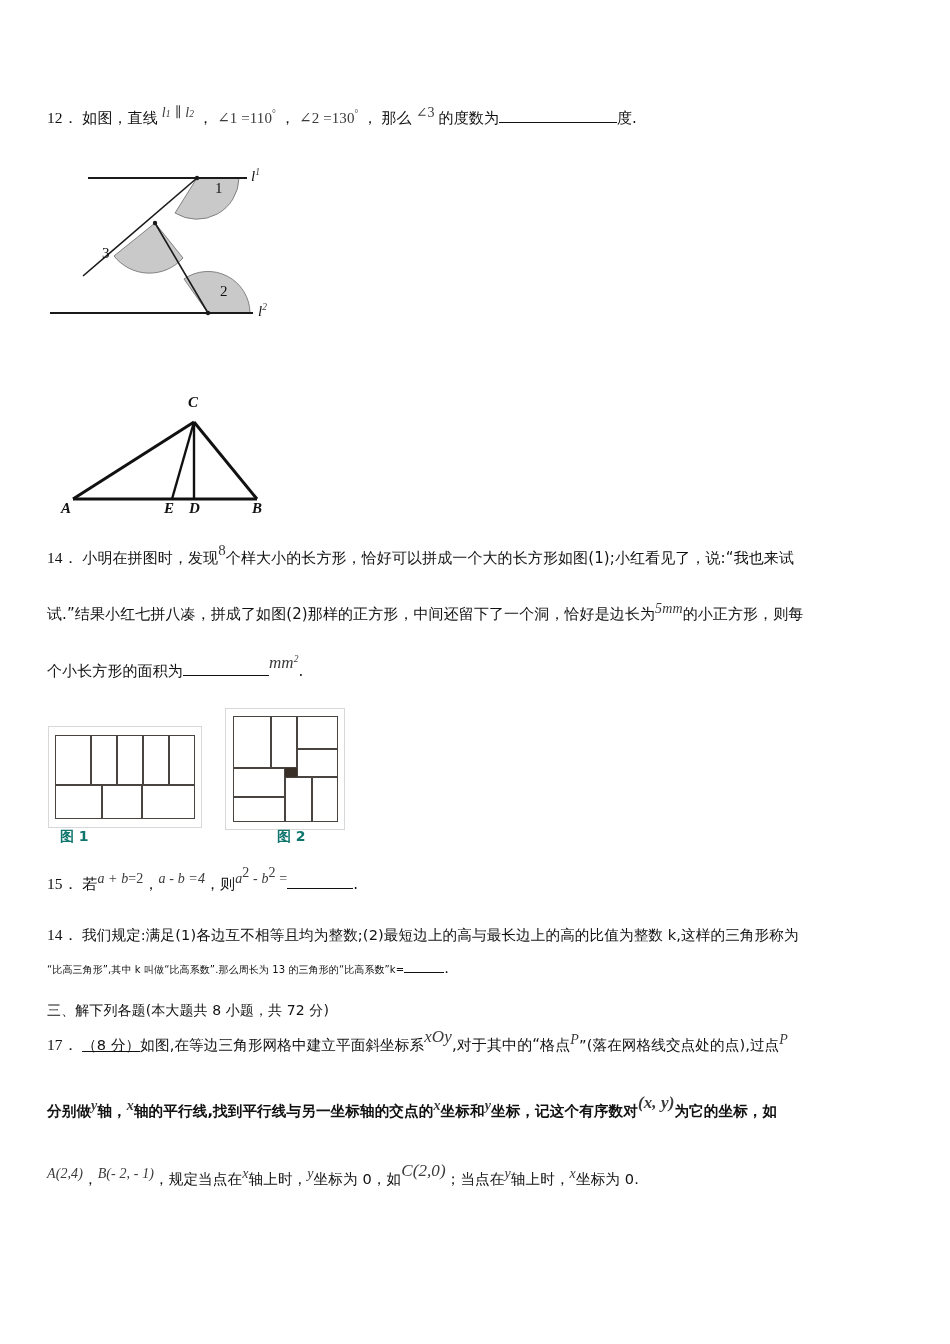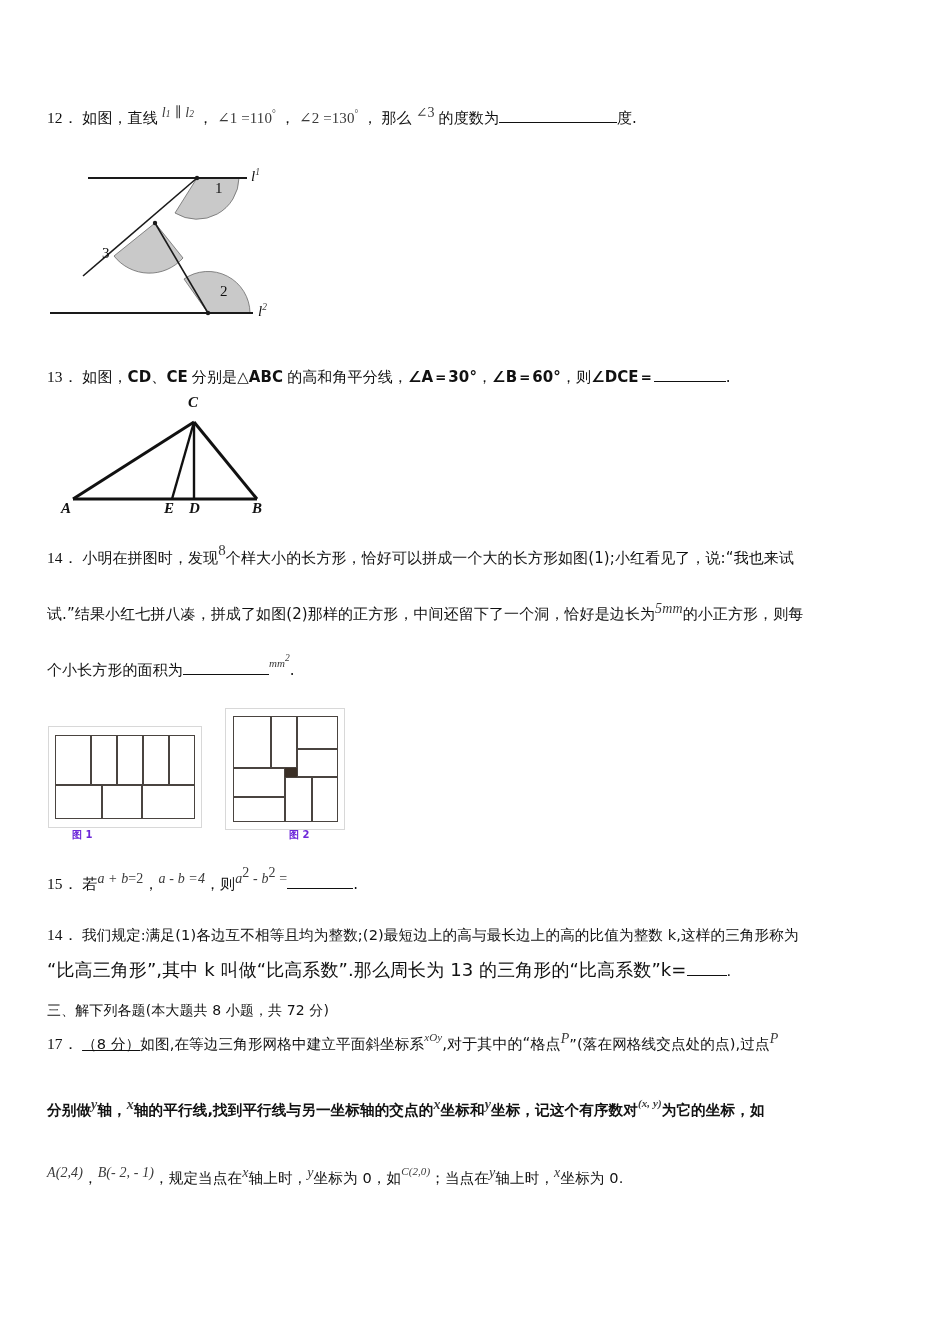--- a/index.html
+++ b/index.html
@@ -39,21 +39,21 @@
   }
   .cnb {
     font-family: "DejaVu Sans", "Liberation Sans", sans-serif;
     font-size: 15px;
     font-weight: bold;
   }
   .mi {
     font-family: "Liberation Serif", "DejaVu Serif", serif;
     font-style: italic;
     color: #3a3a3a;
-    font-size: 11px;
+    font-size: 17px;
   }
   .mn {
     font-family: "Liberation Serif", "DejaVu Serif", serif;
     color: #3a3a3a;
     font-size: 15px;
   }
   .sup {
     font-size: 9.5px;
     vertical-align: super;
     font-family: "Liberation Serif", serif;
@@ -86,24 +86,23 @@
   .b-mid  { width: 72px; }
   .b-sm   { width: 66px; }
   .b-xs   { width: 40px; }
   .b-md   { width: 86px; }
 
   
   .fig { position: absolute; }
   .figlabel {
     position: absolute;
     font-family: "DejaVu Sans", "Liberation Sans", sans-serif;
-    font-size: 10px;
+    font-size: 14px;
     font-weight: bold;
-    color: #6d28d9;
-    margin-left: 12px;
+    color: #0f766e;
   }
   .gridbox {
     position: absolute;
     border: 1px solid #d8d8d8;
     background: #fff;
   }
   .cell {
     position: absolute;
     border: 1.6px solid #4a4440;
     background: #ffffff;
@@ -158,26 +157,20 @@
       <circle cx="110" cy="68" r="2.2" fill="#1a1a1a"></circle>
       <circle cx="163" cy="158" r="2.2" fill="#1a1a1a"></circle>
     </svg>
     <div style="position:absolute; left:170px; top:25px; font-family:'Liberation Serif',serif; font-size:15px;">1</div>
     <div style="position:absolute; left:57px; top:90px; font-family:'Liberation Serif',serif; font-size:15px;">3</div>
     <div style="position:absolute; left:175px; top:128px; font-family:'Liberation Serif',serif; font-size:15px;">2</div>
     <div style="position:absolute; left:206px; top:12px; font-family:'Liberation Serif',serif; font-style:italic; font-size:15px;"><span>l</span><span class="sup">1</span></div>
     <div style="position:absolute; left:213px; top:147px; font-family:'Liberation Serif',serif; font-style:italic; font-size:15px;"><span>l</span><span class="sup">2</span></div>
   </div>
 
-  <div class="qline" style="left:47px; top:367px;">
-    <span class="qnum">13．</span>
-    <span class="cn">如图，</span><span class="cnb">CD</span><span class="cn">、</span><span class="cnb">CE</span>
-    <span class="cn">分别是</span><span class="cnb">△ABC</span>
-    <span class="cn">的高和角平分线，</span><span class="cnb">∠A＝30°</span><span class="cn">，</span><span class="cnb">∠B＝60°</span><span class="cn">，则</span><span class="cnb">∠DCE＝</span><span class="blank b-mid"></span><span class="cn">.</span>
-  </div>
 
   <div class="fig" style="left:55px; top:396px; width:225px; height:130px;">
     <svg width="225" height="130" viewBox="0 0 225 130">
 
       <line x1="18" y1="103" x2="202" y2="103" stroke="#111" stroke-width="3"></line>
 
       <line x1="18" y1="103" x2="139" y2="26" stroke="#111" stroke-width="3"></line>
 
       <line x1="139" y1="26" x2="202" y2="103" stroke="#111" stroke-width="3"></line>
 
@@ -231,21 +224,21 @@
   <div class="qline" style="left:47px; top:870px;">
     <span class="qnum">15．</span>
     <span class="cn">若</span><span class="mi raise-sm">a + b</span><span class="mn raise-sm">=2</span><span class="cn">，</span><span class="mi raise-sm">a - b =4</span><span class="cn">，则</span><span class="mi raise-sm">a</span><span class="supn raise-sm">2</span><span class="mi raise-sm"> - b</span><span class="supn raise-sm">2</span><span class="mn raise-sm"> =</span><span class="blank b-sm"></span><span class="cn">.</span>
   </div>
 
   <div class="qline" style="left:47px; top:925px; font-size:14.6px;">
     <span class="qnum">14．</span>
     <span class="cn" style="font-size:14.6px;">我们规定:满足(1)各边互不相等且均为整数;(2)最短边上的高与最长边上的高的比值为整数 k,这样的三角形称为</span>
   </div>
   <div class="qline" style="left:47px; top:958px; font-size:14.6px;">
-    <span class="cn" style="font-size:18px;text-align:right;">“比高三角形”,其中 k 叫做“比高系数”.那么周长为 13 的三角形的“比高系数”k=</span><span class="blank b-xs"></span><span class="cn" style="font-size:14.6px;">.</span>
+    <span class="cn" style="font-size:10px;text-align:right;">“比高三角形”,其中 k 叫做“比高系数”.那么周长为 13 的三角形的“比高系数”k=</span><span class="blank b-xs"></span><span class="cn" style="font-size:14.6px;">.</span>
   </div>
 
   <div class="qline" style="left:47px; top:1000px;">
     <span class="cn" style="font-size:14px;">三、解下列各题(本大题共 8 小题，共 72 分)</span>
   </div>
 
   <div class="qline" style="left:47px; top:1034px; font-size:14.6px;">
     <span class="qnum">17．</span>
     <span class="cn" style="font-size:14.6px;text-decoration:underline;">（8 分）</span><span class="cn" style="font-size:14.6px;">如图,在等边三角形网格中建立平面斜坐标系</span><span class="mi raise">xOy</span><span class="cn" style="font-size:15px;">,对于其中的“格点</span><span class="mi raise-sm">P</span><span class="cn" style="font-size:14.6px;">”(落在网格线交点处的点),过点</span><span class="mi raise-sm">P</span>
   </div>

